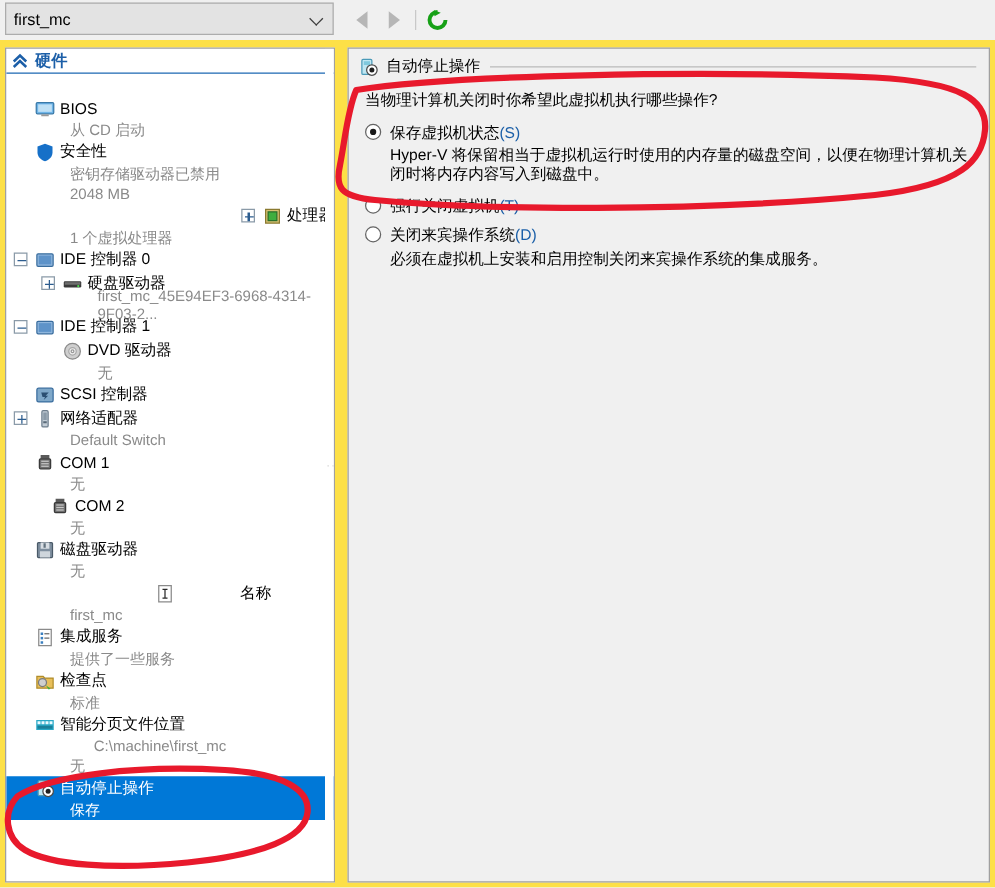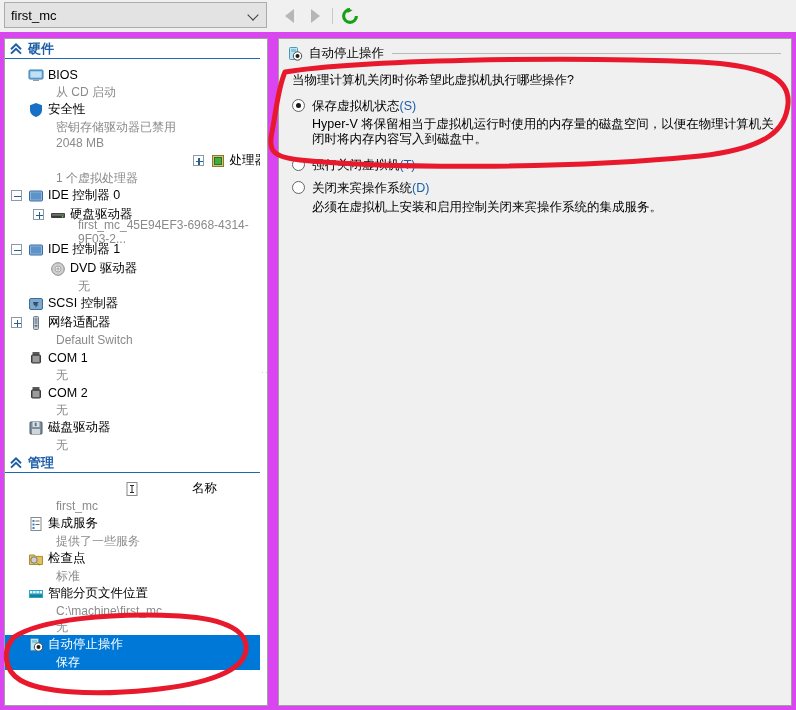--- a/index.html
+++ b/index.html
@@ -6,21 +6,21 @@
   html, body {
     margin: 0; padding: 0;
     width: 796px; height: 710px;
     background: #f0f0f0;
     font-family: "Liberation Sans", "DejaVu Sans", sans-serif;
     font-size: 12px;
     color: #000;
     overflow: hidden;
   }
 
-  #root { position: relative; width: 796px; height: 710px; background: #d946ef; }
+  #root { position: relative; width: 796px; height: 710px; background: #fde047; }
 
   
   .topbar { position: absolute; left: 0; top: 0; width: 796px; height: 32px; background: #f0f0f0; }
 
   .vm-combo {
     position: absolute; left: 4px; top: 2px; width: 263px; height: 26px;
     background: #e3e3e3; border: 1px solid #acacac;
     display: flex; align-items: center;
   }
   .vm-combo-text { padding-left: 6px; font-size: 13px; color: #000; flex: 1; }
@@ -48,21 +48,21 @@
     width: 264px; height: 668px;
     background: #ffffff; border: 1px solid #a0a0a0;
     overflow: hidden;
   }
   .side-scroll { position: absolute; right: 0; top: 0; width: 7px; height: 100%; background: #ffffff; }
   .side-scroll .dots { position: absolute; top: 50%; left: 1px; color: #cfcfcf; font-size: 9px; letter-spacing: 1px; transform: translateY(-50%); }
 
   .sect-header {
     display: flex; align-items: center; height: 20px; padding-left: 4px;
     border-bottom: 1.5px solid #1c68b3;
-    margin-bottom: 6px;
+    margin-bottom: 18px;
   }
   .sect-chev { width: 14px; height: 14px; margin-right: 5px; flex: 0 0 14px; }
   .sect-title { color: #1c5fa8; font-weight: bold; font-size: 13px; }
 
   .node { position: relative; height: 19px; display: flex; align-items: center; }
   .node.sel { background: #0078d7; }
   .node.sel .node-label { color: #fff; }
   .node-sub { height: 16px; display: flex; align-items: center; color: #8a8a8a; font-size: 12px; }
   .node-sub.sel { background: #0078d7; color: #fff; }
 
@@ -247,21 +247,21 @@
           <svg viewBox="0 0 16 16" class="nicon">
             <rect x="4.5" y="2" width="7" height="3" fill="#5a5a5a"></rect>
             <rect x="3.5" y="5" width="9" height="8" rx="1" fill="#6e6e6e" stroke="#3a3a3a"></rect>
             <rect x="5" y="6.5" width="6" height="1" fill="#c8c8c8"></rect>
             <rect x="5" y="8.5" width="6" height="1" fill="#c8c8c8"></rect>
             <rect x="5" y="10.5" width="6" height="1" fill="#c8c8c8"></rect>
           </svg>
           <span class="node-label">COM 1</span>
         </div>
         <div class="node-sub" style="padding-left: 51px;">无</div>
-        <div class="node" style="padding-left: 6px;">
+        <div class="node" style="padding-left: 18px;">
           <span class="exp-slot"></span>
           <span style="width: 6px; flex: 0 0 6px;"></span>
           <svg viewBox="0 0 16 16" class="nicon">
             <rect x="4.5" y="2" width="7" height="3" fill="#5a5a5a"></rect>
             <rect x="3.5" y="5" width="9" height="8" rx="1" fill="#6e6e6e" stroke="#3a3a3a"></rect>
             <rect x="5" y="6.5" width="6" height="1" fill="#c8c8c8"></rect>
             <rect x="5" y="8.5" width="6" height="1" fill="#c8c8c8"></rect>
             <rect x="5" y="10.5" width="6" height="1" fill="#c8c8c8"></rect>
           </svg>
           <span class="node-label">COM 2</span>
@@ -272,27 +272,20 @@
           <span style="width: 6px; flex: 0 0 6px;"></span>
           <svg viewBox="0 0 16 16" class="nicon">
             <rect x="2" y="2" width="12" height="12" rx="0.8" fill="#7f8f9f" stroke="#4a5a68"></rect>
             <rect x="4.5" y="2" width="7" height="5" fill="#d8dee4"></rect>
             <rect x="6.8" y="2.6" width="1.8" height="3.6" fill="#63737f"></rect>
             <rect x="4" y="9" width="8" height="5" fill="#cfd6dc"></rect>
           </svg>
           <span class="node-label">磁盘驱动器</span>
         </div>
         <div class="node-sub" style="padding-left: 51px;">无</div>
-        <div class="sect-header">
-          <svg viewBox="0 0 14 14" class="sect-chev">
-            <path d="M2 7.2 L7 2.4 L12 7.2" fill="none" stroke="#1c5fa8" stroke-width="2"></path>
-            <path d="M2 11.6 L7 6.8 L12 11.6" fill="none" stroke="#1c5fa8" stroke-width="2"></path>
-          </svg>
-          <span class="sect-title">管理</span>
-        </div>
         <div class="node" style="padding-left: 6px; gap: 48px;">
           <span class="exp-slot"></span>
           <span style="width: 6px; flex: 0 0 6px;"></span>
           <svg viewBox="0 0 16 16" class="nicon">
             <rect x="3" y="1.5" width="10" height="13" fill="#fff" stroke="#8a8a8a"></rect>
             <path d="M6 4.5 h4 M8 4.5 v7 M6 11.5 h4" stroke="#2a2a2a" stroke-width="1" fill="none"></path>
           </svg>
           <span class="node-label">名称</span>
         </div>
         <div class="node-sub" style="padding-left: 51px;">first_mc</div>
@@ -327,21 +320,21 @@
           <svg viewBox="0 0 16 16" class="nicon">
             <rect x="1" y="4" width="14" height="8" fill="#29a8c6"></rect>
             <rect x="2" y="5" width="2.4" height="2.4" fill="#eafaff"></rect>
             <rect x="5.2" y="5" width="2.4" height="2.4" fill="#eafaff"></rect>
             <rect x="8.4" y="5" width="2.4" height="2.4" fill="#eafaff"></rect>
             <rect x="11.6" y="5" width="2.4" height="2.4" fill="#eafaff"></rect>
             <rect x="2" y="8.6" width="12" height="2.4" fill="#1a7f99"></rect>
           </svg>
           <span class="node-label">智能分页文件位置</span>
         </div>
-        <div class="node-sub" style="padding-left: 51px; text-align: center;">C:\machine\first_mc</div>
+        <div class="node-sub" style="padding-left: 70px; text-align: center;">C:\machine\first_mc</div>
         <div class="node-sub" style="padding-left: 51px;">无</div>
         <div class="node sel" style="padding-left: 6px;">
           <span class="exp-slot"></span>
           <span style="width: 6px; flex: 0 0 6px;"></span>
           <svg viewBox="0 0 16 16" class="nicon">
             <rect x="2.5" y="1.5" width="8" height="12" rx="1" fill="#bfe6f2" stroke="#4a9ab8"></rect>
             <rect x="4" y="3" width="5" height="3" fill="#7fc8dd"></rect>
             <circle cx="10.5" cy="10" r="4.2" fill="#ffffff" stroke="#4a4a4a"></circle>
             <circle cx="10.5" cy="10" r="2" fill="#1f1f1f"></circle>
           </svg>

